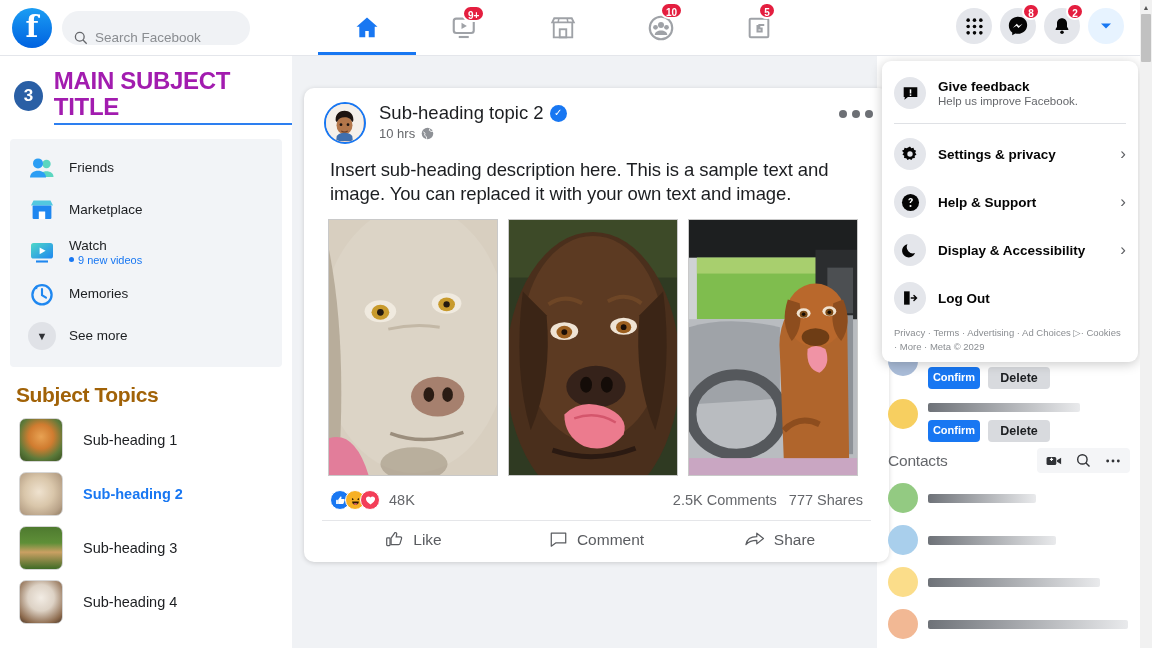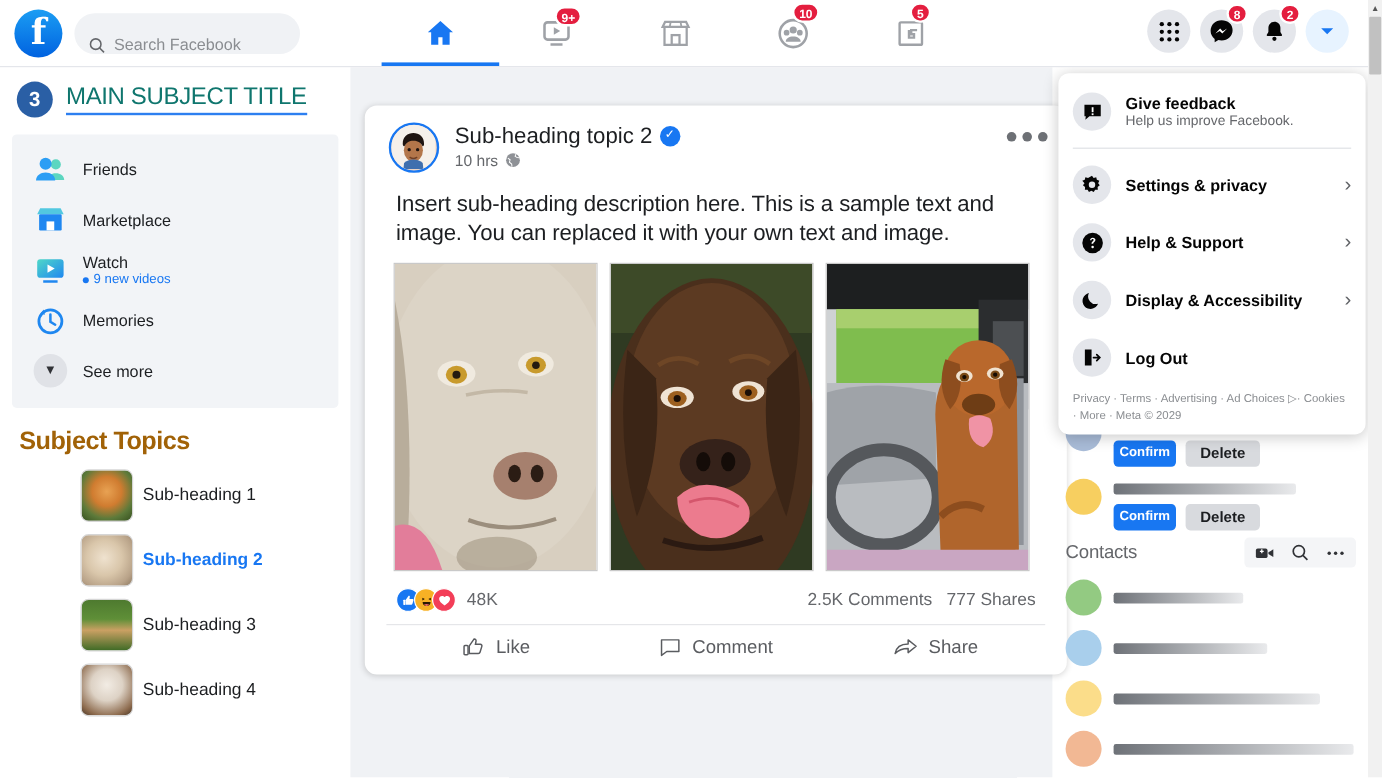--- a/index.html
+++ b/index.html
@@ -81,21 +81,21 @@
   
   .left-col { position: absolute; left: 0; top: 56px; width: 292px; }
   .main-title-row { display: flex; align-items: center; gap: 11px; padding: 12px 0 10px 14px; }
   .num-badge {
     width: 30px; height: 30px; border-radius: 50%; background: #2a5fa5;
     color: #fff; font-size: 17px; font-weight: bold;
     display:flex; align-items:center; justify-content:center;
     font-family: "Liberation Sans", sans-serif;
   }
   .main-title {
-    font-size: 20px; font-weight: normal; color: #0f766e;
+    font-size: 24px; font-weight: bold; color: #a21caf;
     letter-spacing: -0.3px; border-bottom: 2.5px solid #2d7ff0;
     padding-bottom: 2px; line-height: 1.1;
   }
   .nav-panel {
     margin: 4px 10px 0 10px; background: #f2f4f7; border-radius: 4px;
     padding: 8px 0 10px 0;
   }
   .nav-item { display: flex; align-items: center; gap: 13px; padding: 7px 0 7px 18px; }
   .nav-ico { width: 28px; height: 28px; flex: 0 0 auto; }
   .nav-label { font-size: 13.5px; color: #1c1e21; }
@@ -103,21 +103,21 @@
   .dot-blue { width: 5px; height:5px; border-radius:50%; background:#1877f2; display:inline-block; }
   .see-more-circ {
     width: 28px; height: 28px; border-radius: 50%; background: #e0e2e7;
     display:flex; align-items:center; justify-content:center; font-size: 11px; color:#303236;
   }
 
   .topics-head {
     font-size: 21px; font-weight: bold; color: #a16207; letter-spacing:-0.4px;
     padding: 16px 0 6px 16px;
   }
-  .topic-item { display:flex; align-items:center; gap: 8px; padding: 5px 0 5px 19px; margin-left: 48px; }
+  .topic-item { display:flex; align-items:center; gap: 20px; padding: 5px 0 5px 19px; }
   .topic-thumb {
     width: 44px; height: 44px; border-radius: 7px; flex:0 0 auto;
     border: 1px solid #d6d6d6; overflow:hidden; position:relative;
   }
   .topic-label { font-size: 14.5px; color: #1c1e21; }
   .topic-item.active .topic-label { color: #1877f2; font-weight: bold; text-align: right; }
 
   
   .feed-bg {
     position:absolute; left:292px; top:56px; width: 585px; height: 592px;

